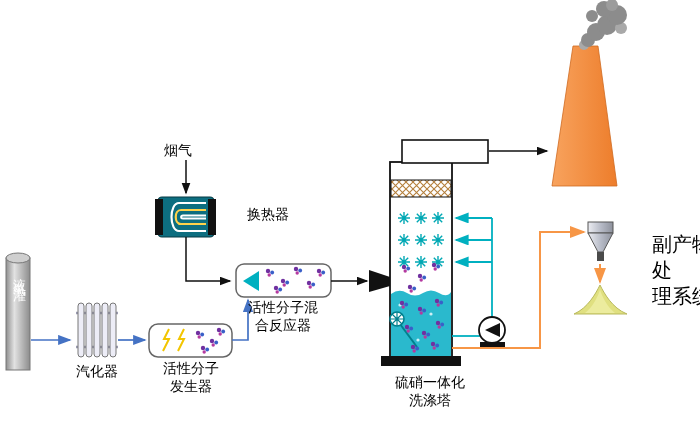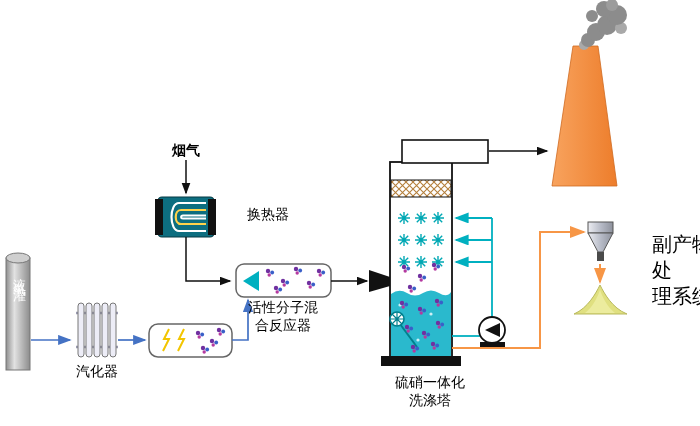--- a/index.html
+++ b/index.html
@@ -201,22 +201,24 @@
     <g>
       <path d="M574,314 C588,308 596,293 600,285 C604,293 612,308 627,314 Z" fill="#e0e080" stroke="#b9b95e" stroke-width="1"></path>
       <path d="M585,313 C593,307 598,296 600,290 C602,296 607,307 615,313 Z" fill="#ecec9e"></path>
     </g>
   </svg>
 
   <div class="label vertical" style="left:10px; top:268px;">液氧灌</div>
 
   <div class="label" style="left:68px; top:362px; width:58px;text-align:center;">汽化器</div>
 
-
-  <div class="label" style="left:160px; top:141px; width:52px;font-weight:bold;">烟气</div>
+  <div class="label" style="left:146px; top:359px; width:90px;">活性分子
+发生器</div>
+
+  <div class="label" style="left:152px; top:141px; width:52px;">烟气</div>
 
   <div class="label left-align" style="left:219px; top:205px; width:60px;">换热器</div>
 
   <div class="label" style="left:382px; top:373px; width:96px;">硫硝一体化
 洗涤塔</div>
 
   <div class="label" style="left:232px; top:298px; width:102px;">活性分子混
 合反应器</div>
 
   <div class="label big left-align" style="left:624px; top:231px; width:76px;">副产物处

